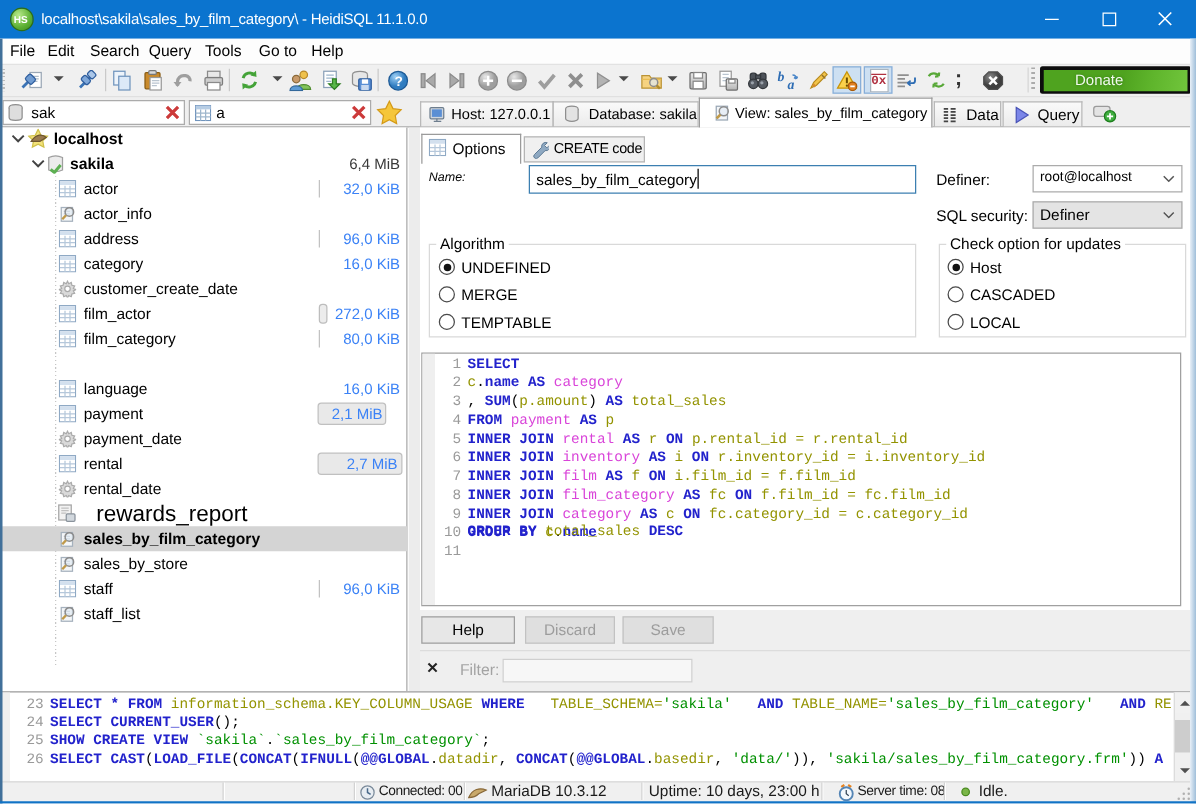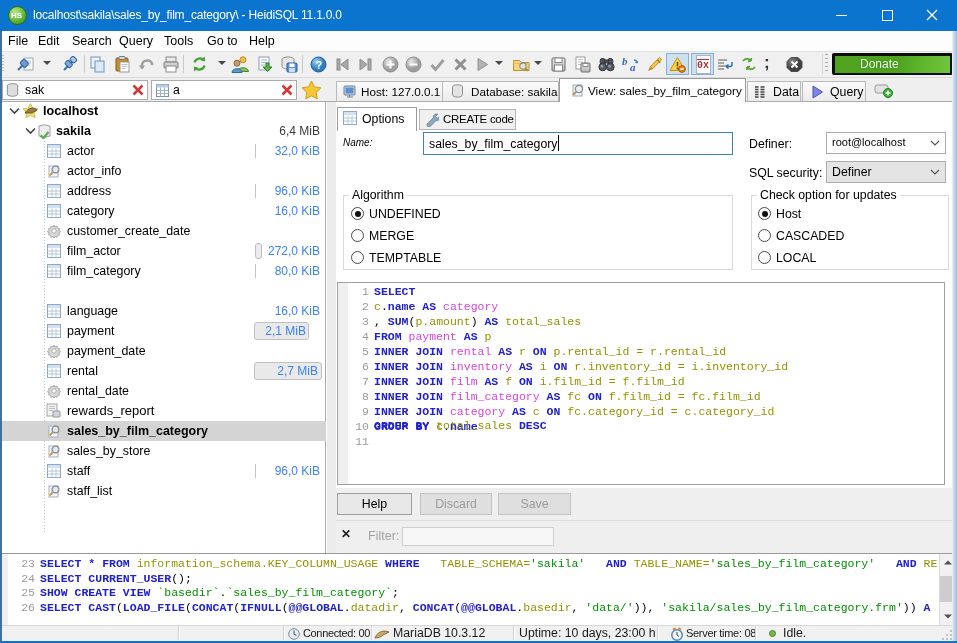--- a/index.html
+++ b/index.html
@@ -411,21 +411,21 @@
     <div class="tree-row" style="top:280px;">
         <svg class="ab" style="left:47px;top:3px" width="14" height="14">
           <use href="#gicon"></use>
         </svg>
         <div class="ab" style="left:67px;font-size:12.4px;">rental_date</div>
       </div>
     <div class="tree-row" style="top:300px;">
         <svg class="ab" style="left:46px;top:2px" width="16" height="16">
           <use href="#picon2"></use>
         </svg>
-        <div class="ab" style="left:67px;font-size:13px;">rewards_report</div>
+        <div class="ab" style="left:77px;font-size:18px;">rewards_report</div>
       </div>
     <div class="tree-row" style="top:320px;background:#d4d4d4;">
         <svg class="ab" style="left:47px;top:3px" width="15" height="14">
           <use href="#vicon"></use>
         </svg>
         <div class="ab" style="left:67px;font-weight:bold;font-size:12.5px;">sales_by_film_category</div>
       </div>
     <div class="tree-row" style="top:340px;">
         <svg class="ab" style="left:47px;top:3px" width="15" height="14">
           <use href="#vicon"></use>
@@ -566,21 +566,21 @@
   <div class="ab" style="left:402px;top:527px;width:152px;height:19px;background:#f7f7f7;border:1px solid #cfcfcf;box-sizing:border-box;"></div>
 
   <div class="ab" style="left:0;top:553px;width:957px;height:72px;background:#fff;border-top:1px solid #9a9a9a;box-sizing:border-box;" id="logpanel"></div>
   <div class="ab" style="left:0;top:554px;width:8px;height:71px;background:#efefef;"></div>
   <div class="ab" style="left:0;top:555px;width:939px;height:70px;overflow:hidden;">
     <div class="lnum" style="left:3px;top:1px;">23</div>
     <div class="mono ab" style="left:40px;top:1px;height:15px;line-height:15px;"><span class="kw">SELECT</span> <span class="kw">*</span> <span class="kw">FROM</span> <span class="id">information_schema.KEY_COLUMN_USAGE</span> <span class="kw">WHERE</span>   <span class="id">TABLE_SCHEMA=</span><span class="st">'sakila'</span>   <span class="kw">AND</span> <span class="id">TABLE_NAME=</span><span class="st">'sales_by_film_category'</span>   <span class="kw">AND</span> <span class="id">RE</span></div>
     <div class="lnum" style="left:3px;top:16px;">24</div>
     <div class="mono ab" style="left:40px;top:16px;height:15px;line-height:15px;"><span class="kw">SELECT</span> <span class="kw">CURRENT_USER</span>();</div>
     <div class="lnum" style="left:3px;top:30px;">25</div>
-    <div class="mono ab" style="left:40px;top:30px;height:15px;line-height:15px;"><span class="kw">SHOW</span> <span class="kw">CREATE</span> <span class="kw">VIEW</span> <span class="st">`basedir`</span>.<span class="st">`sales_by_film_category`</span>;</div>
+    <div class="mono ab" style="left:40px;top:30px;height:15px;line-height:15px;"><span class="kw">SHOW</span> <span class="kw">CREATE</span> <span class="kw">VIEW</span> <span class="st">`sakila`</span>.<span class="st">`sales_by_film_category`</span>;</div>
     <div class="lnum" style="left:3px;top:45px;">26</div>
     <div class="mono ab" style="left:40px;top:45px;height:15px;line-height:15px;"><span class="kw">SELECT</span> <span class="kw">CAST</span>(<span class="kw">LOAD_FILE</span>(<span class="kw">CONCAT</span>(<span class="kw">IFNULL</span>(<span class="kw">@@GLOBAL</span>.<span class="id">datadir</span>, <span class="kw">CONCAT</span>(<span class="kw">@@GLOBAL</span>.<span class="id">basedir</span>, <span class="st">'data/'</span>)), <span class="st">'sakila/sales_by_film_category.frm'</span>)) <span class="kw">A</span></div>
   </div>
 
   <div class="ab" style="left:939px;top:554px;width:16px;height:71px;background:#f0f0f0;border-left:1px solid #dcdcdc;box-sizing:border-box;"></div>
   <div class="ab" style="left:940px;top:554px;width:15px;height:16px;background:#f1f1f1;"></div>
   <svg class="ab" style="left:943px;top:559px" width="10" height="7">
       <path d="M1 5.5 L5 1.5 L9 5.5 z" fill="#505050"></path>
     </svg>
   <div class="ab" style="left:940px;top:576px;width:15px;height:26px;background:#cdcdcd;"></div>

